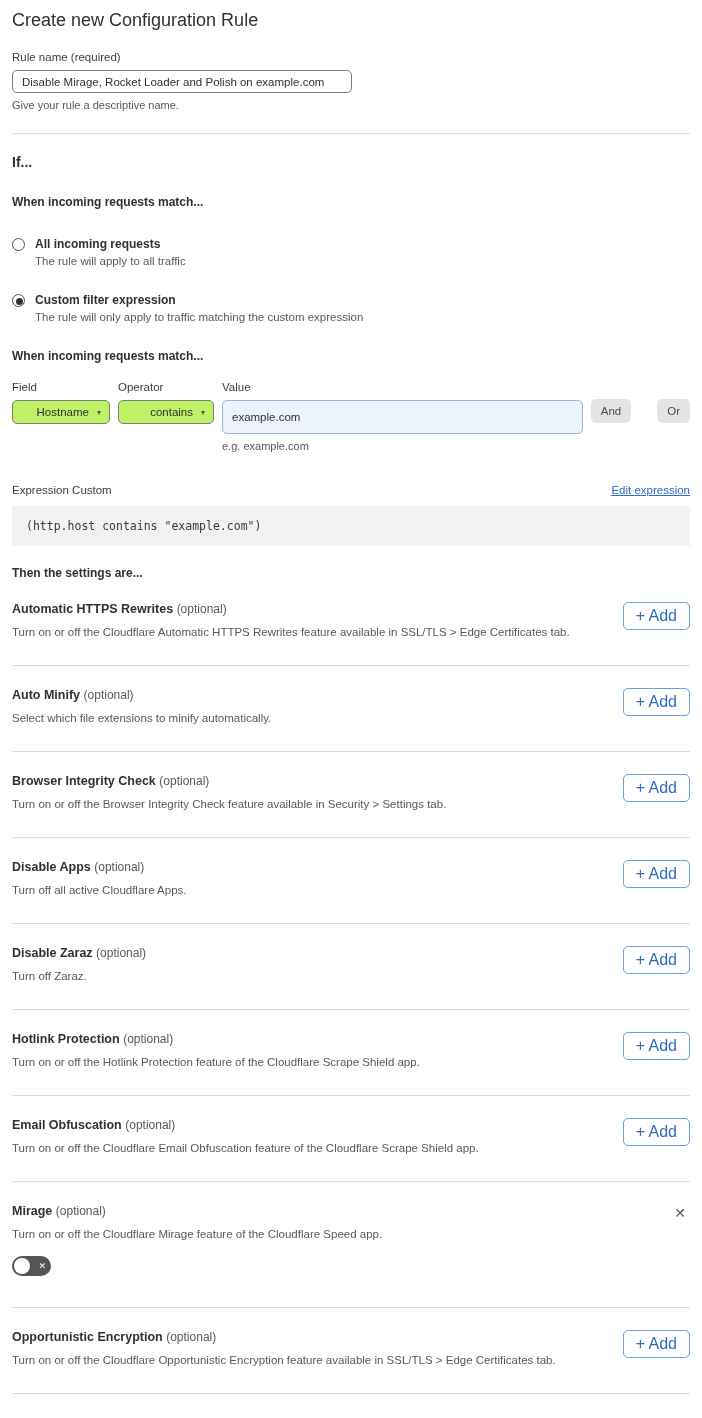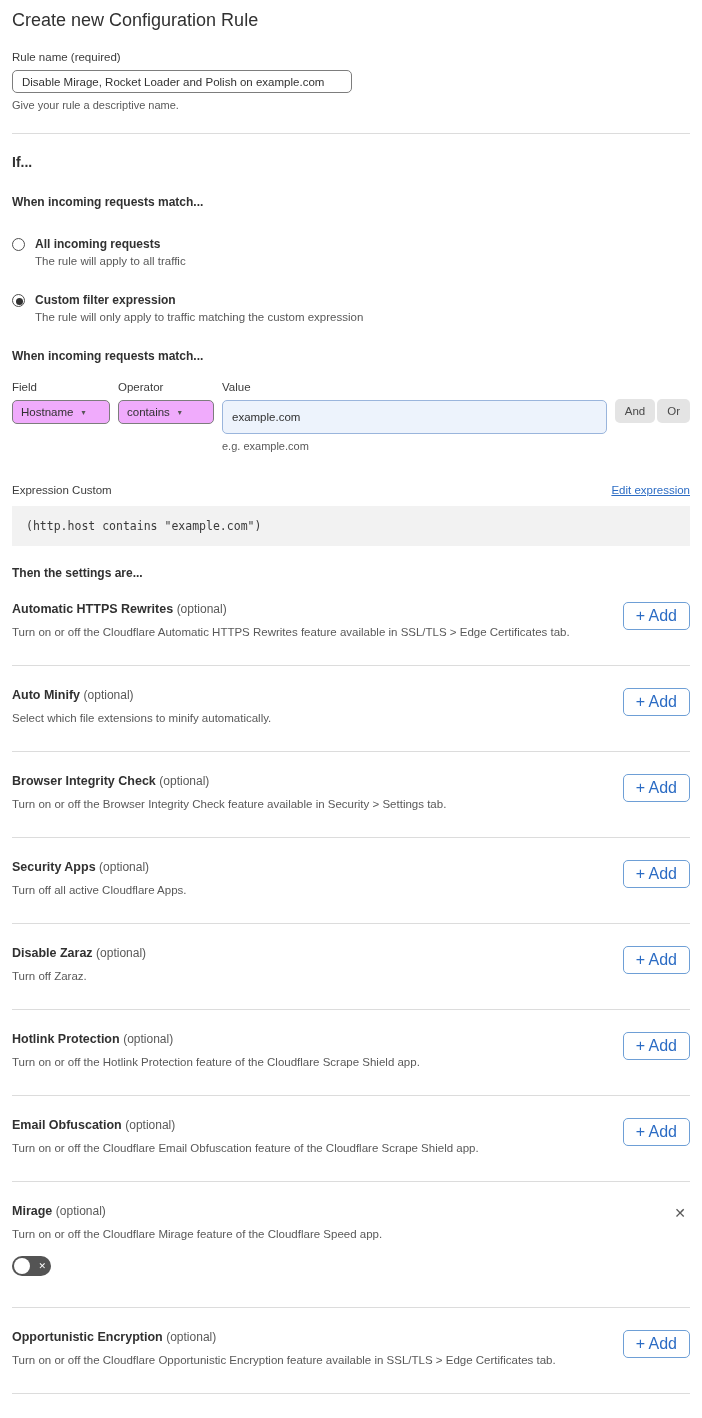--- a/index.html
+++ b/index.html
@@ -39,35 +39,35 @@
     content: ""; position: absolute; left: 2.5px; top: 2.5px;
     width: 7px; height: 7px; border-radius: 50%; background: #313131;
   }
   .radio-texts { padding-left: 2px; }
   .radio-label { font-size: 12px; font-weight: 700; color: #313131; }
   .radio-desc { font-size: 11.5px; color: #595959; margin-top: 4px; }
 
   .filter-row { display: flex; align-items: flex-start; margin-top: 18px; gap: 8px; }
   .filter-col { display: flex; flex-direction: column; }
   .select-box {
-    height: 24px; border: 1px solid #7d7d7d; border-radius: 5px; background: #f0abfc;
-    display: flex; align-items: center; justify-content: flex-start;
+    height: 24px; border: 1px solid #7d7d7d; border-radius: 5px; background: #bef264;
+    display: flex; align-items: center; justify-content: flex-end;
     padding: 0 8px; font-size: 11.5px; color: #313131; cursor: pointer;
   }
   .select-caret { font-size: 8px; color: #555; margin-left: 8px; }
   .w-field { width: 98px; }
   .w-operator { width: 96px; }
   .value-col { flex: 1; }
   .value-input {
     height: 24px; width: 100%;
     border: 1px solid #9ab5dc; border-radius: 5px;
     background: #edf3fc; font-family: "Liberation Sans", sans-serif;
     font-size: 11.5px; color: #313131; padding: 16px 9px;
   }
-  .andor { display: flex; gap: 2px; padding-top: 18px; }
+  .andor { display: flex; gap: 26px; padding-top: 18px; }
   .andor-btn {
     height: 24px; border: none; border-radius: 5px; background: #e4e4e4;
     color: #4a4a4a; font-family: "Liberation Sans", sans-serif; font-size: 11.5px;
     padding: 0 10px; cursor: pointer;
   }
   .filter-row .field-label, .filter-row .mini-label { margin-bottom: 7px; }
   .value-help { font-size: 11px; color: #595959; margin-top: 6px; }
 
   .expr-head { display: flex; justify-content: space-between; align-items: flex-end; margin-top: 32px; }
   .expr-label { font-size: 11.5px; color: #3c3c3c; }
@@ -227,21 +227,21 @@
     </div>
     <div class="setting-action">
       <button class="add-button">+ Add</button>
 
     </div>
   </div>
 
   <div class="setting-row">
     <div class="setting-main">
       <div class="setting-title-line">
-        <span class="setting-name">Security Apps</span>
+        <span class="setting-name">Disable Apps</span>
         <span class="setting-optional"> (optional)</span>
       </div>
       <div class="setting-desc">Turn off all active Cloudflare Apps.</div>
 
     </div>
     <div class="setting-action">
       <button class="add-button">+ Add</button>
 
     </div>
   </div>

